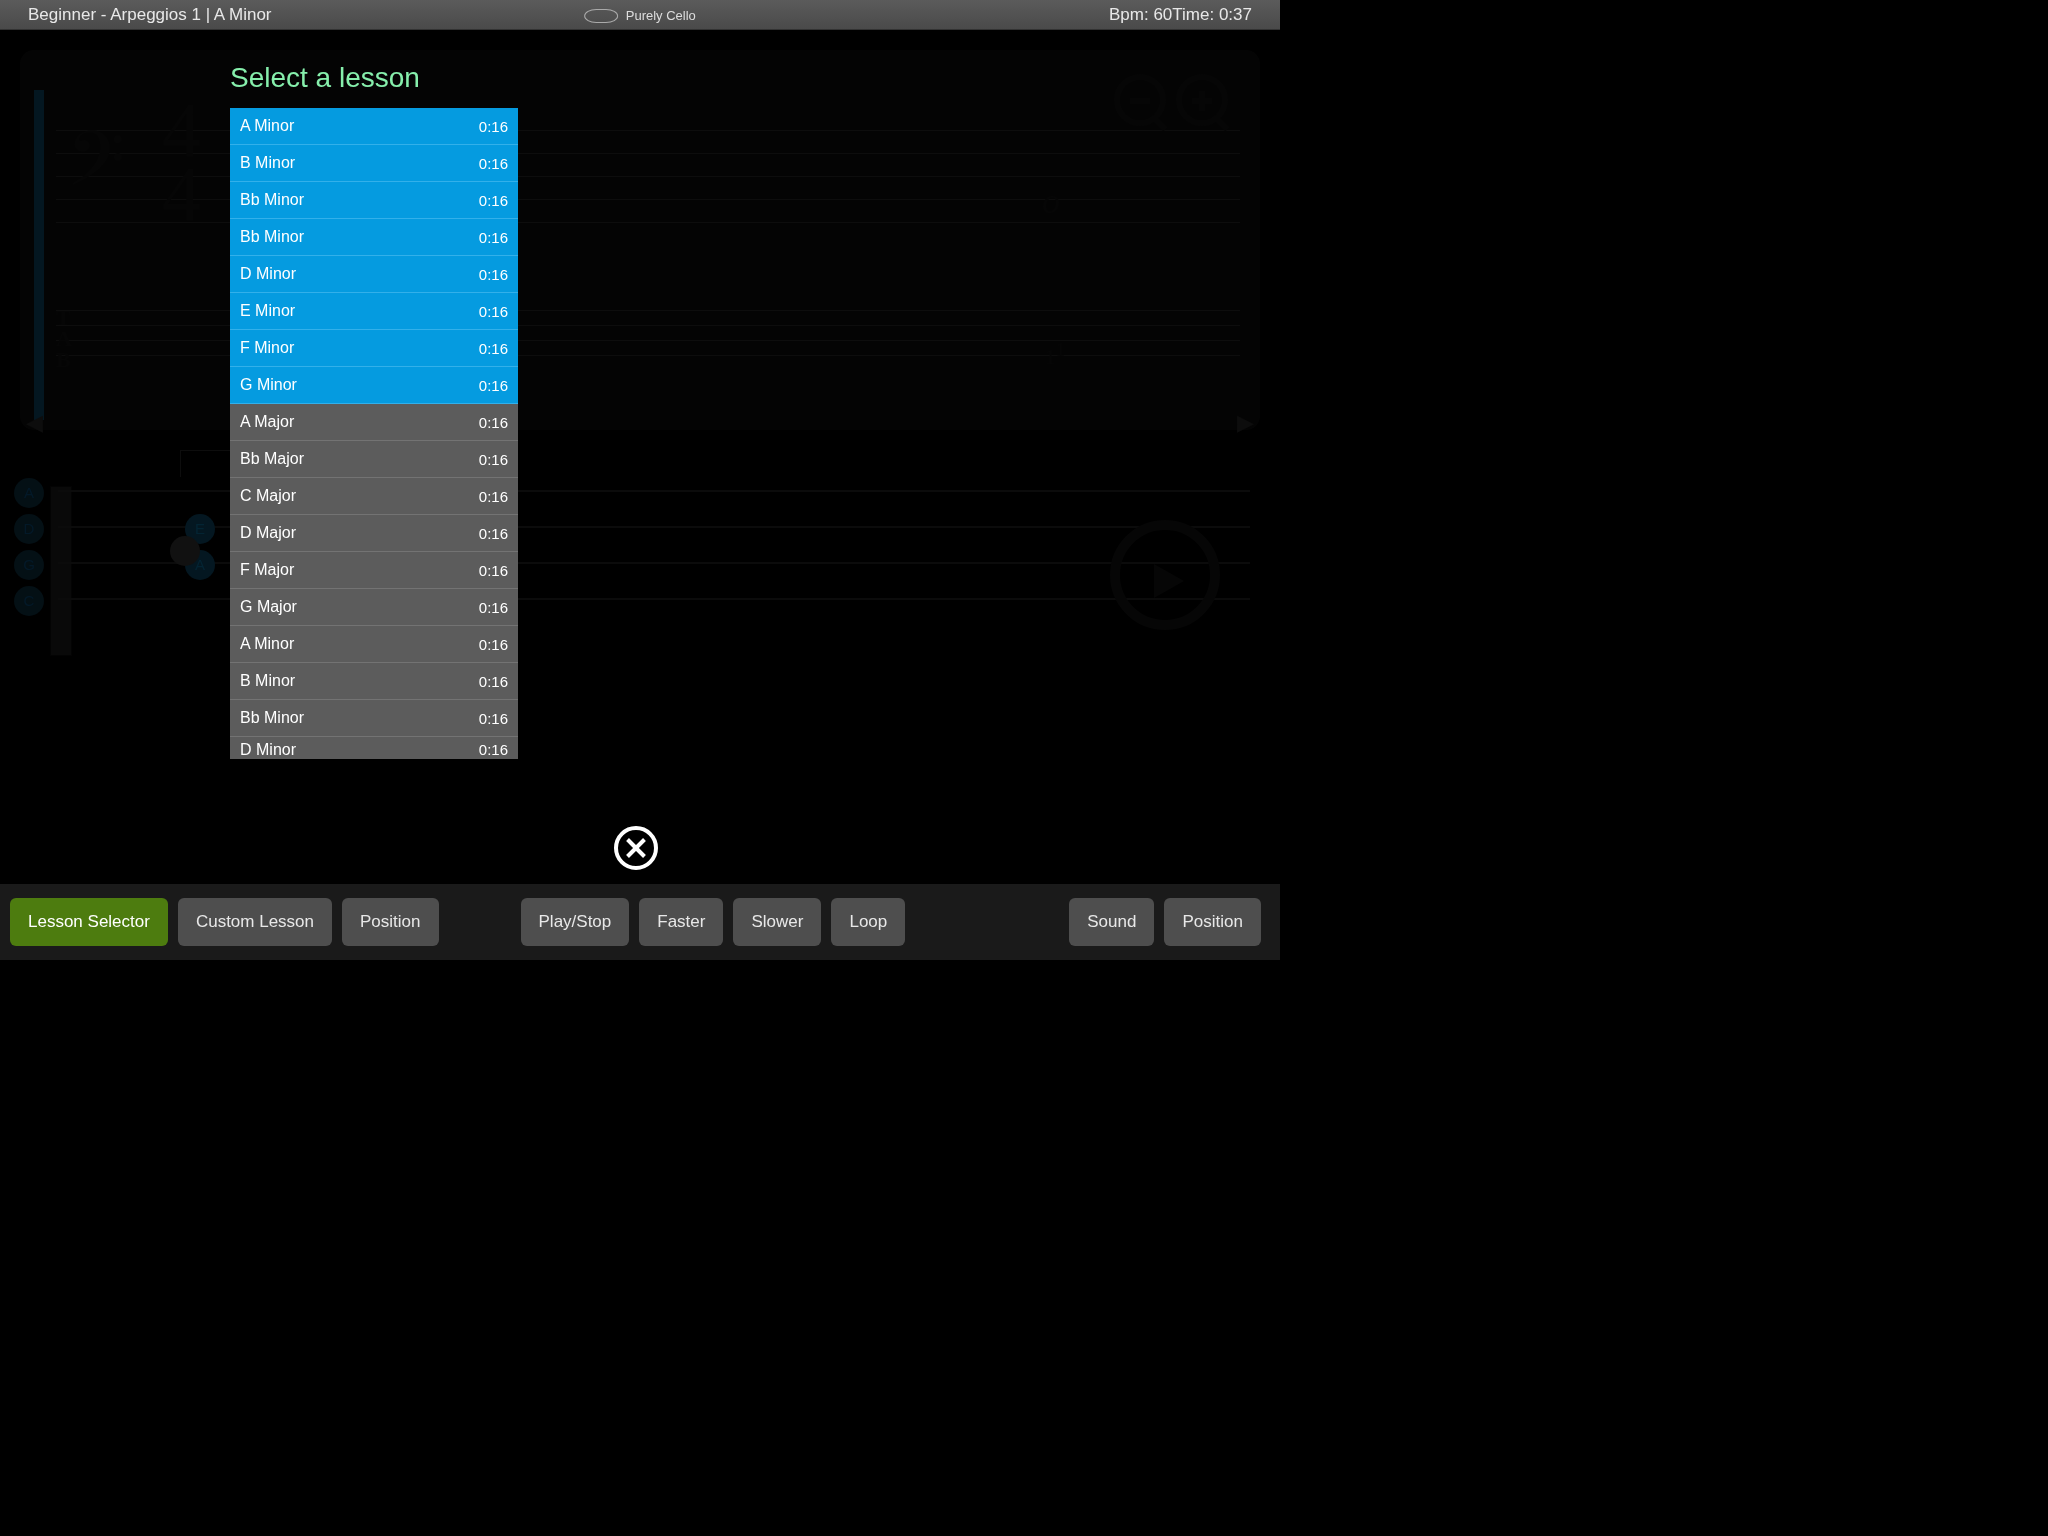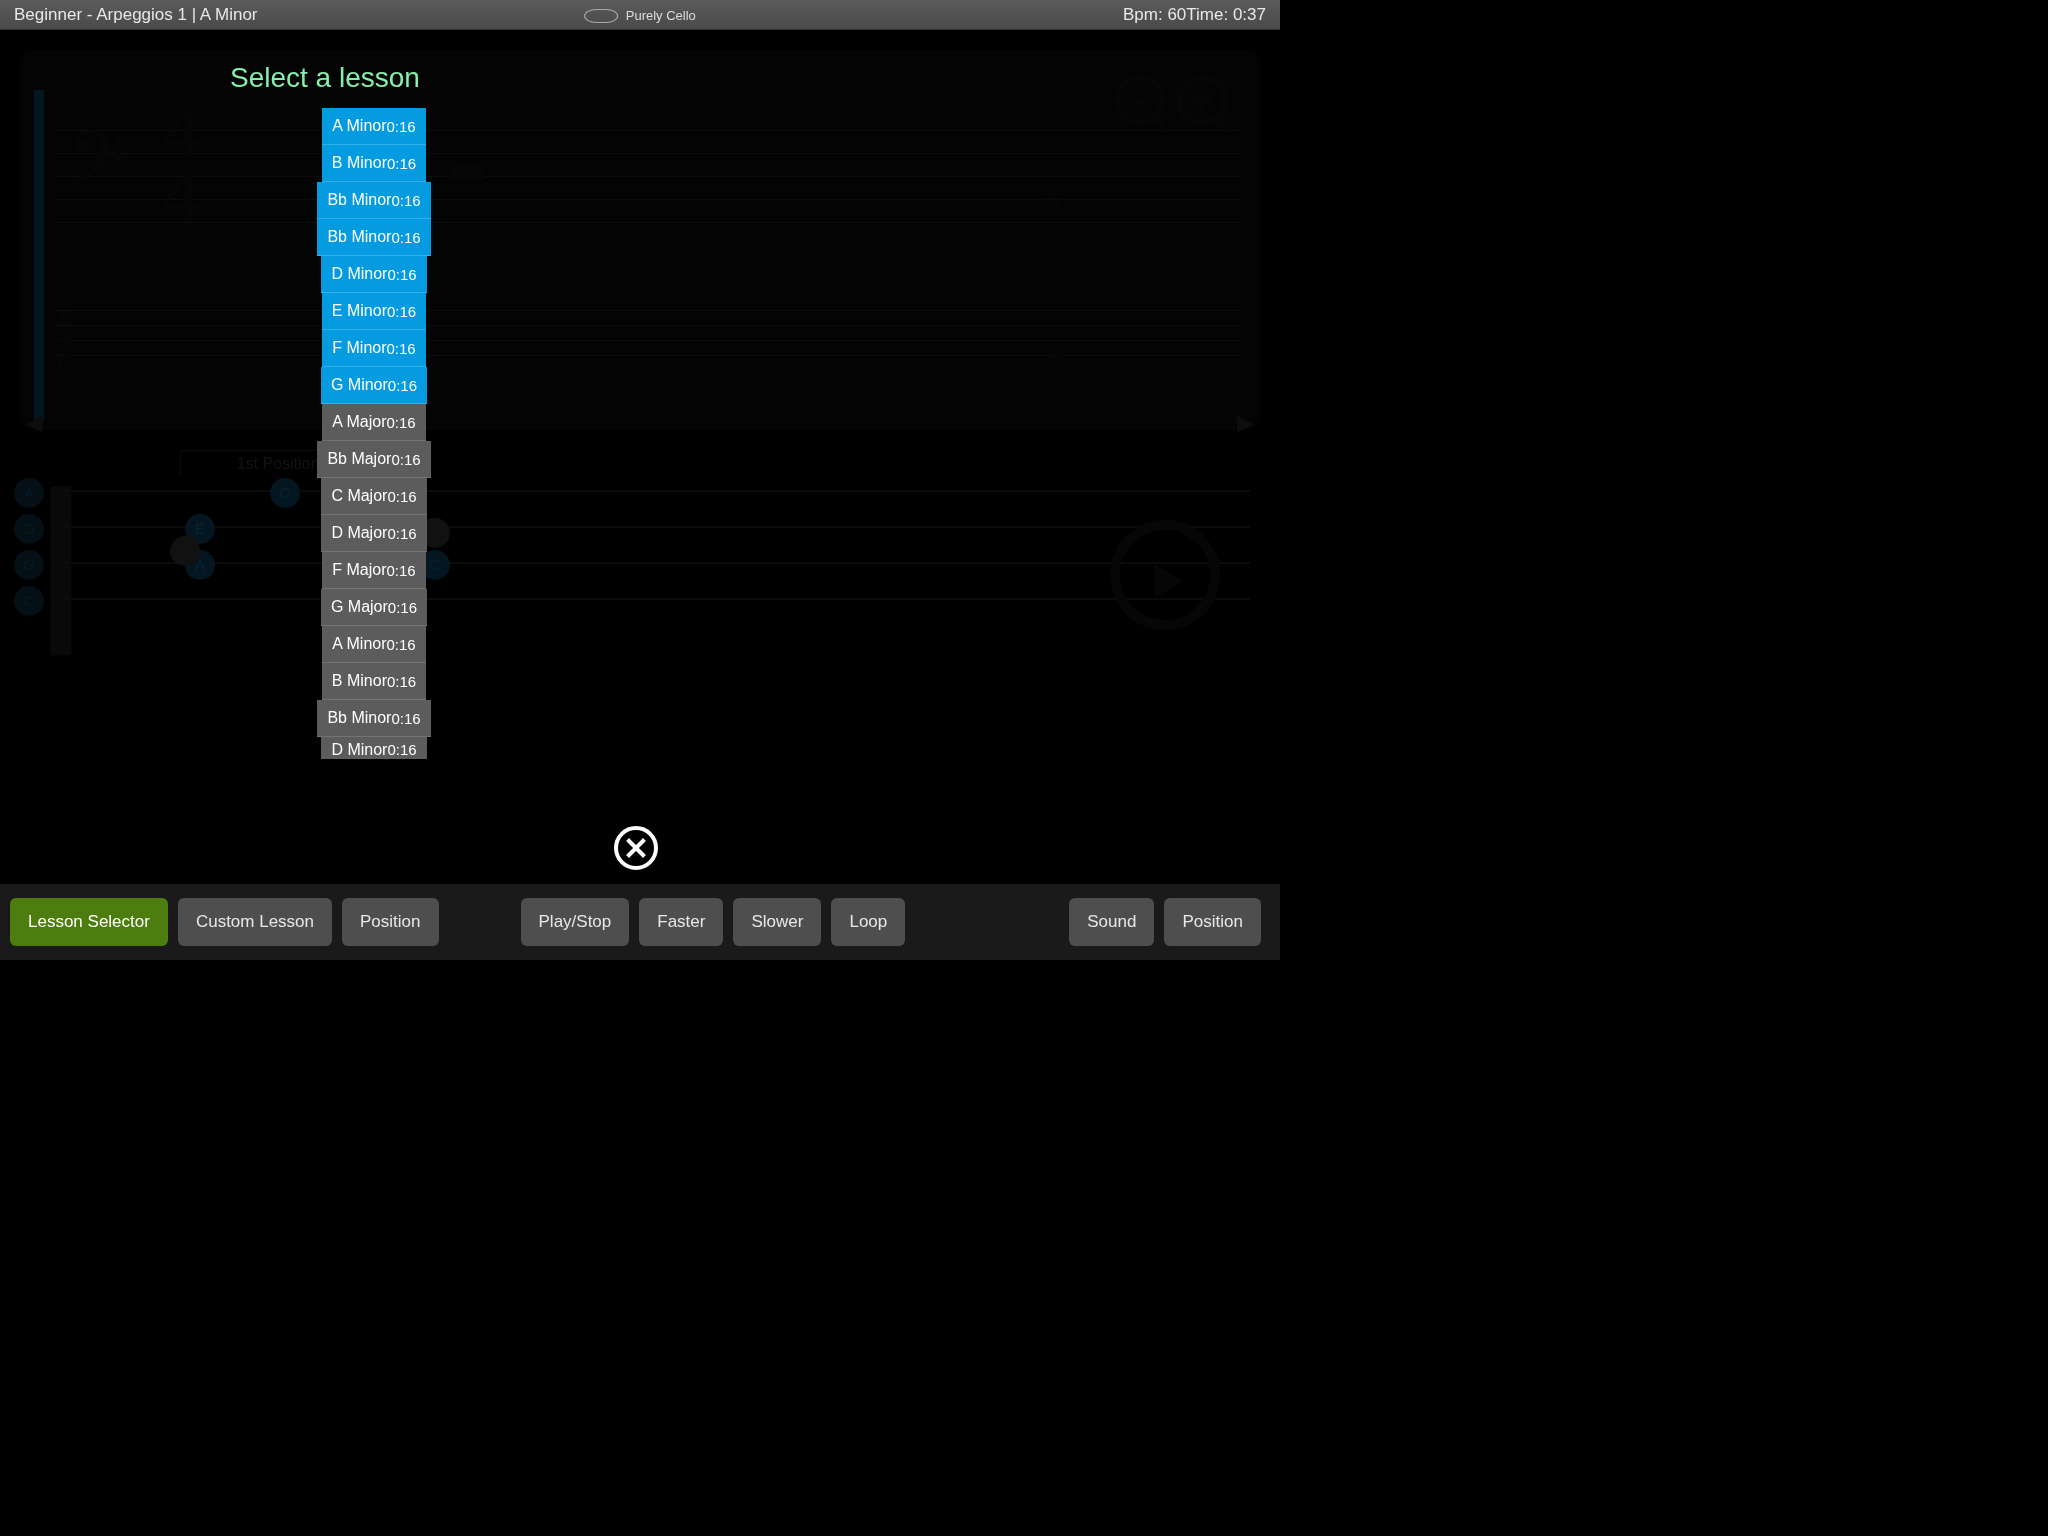--- a/index.html
+++ b/index.html
@@ -16,21 +16,21 @@
 
   
   .topbar {
     position: absolute;
     top: 0; left: 0; right: 0;
     height: 30px;
     background: linear-gradient(#5b5b5b, #4a4a4a);
     border-bottom: 1px solid #333;
     display: flex;
     align-items: center;
-    padding: 0 14px;
+    padding: 0 28px;
     font-size: 17px;
     color: #e8e8e8;
   }
   .topbar .left { flex: 0 0 auto; }
   .topbar .center { position: absolute; left: 50%; transform: translateX(-50%); font-size: 13px; color:#ddd;}
   .topbar .center .logo {
     display:inline-block; border:1px solid #aaa; border-radius:50%/70%;
     width:34px; height:14px; position:relative; top:3px; margin-right:4px;
   }
   .topbar .right { margin-left: auto; display:flex; }
@@ -88,21 +88,21 @@
     color:#fff;
   }
   .modal h1 { font-size:28px; font-weight:500; color:#86efac; margin-bottom:14px; }
   .modal .cols { display:flex; gap:6px; align-items:flex-start; }
   .cat-col { width:290px; display:flex; flex-direction:column; gap:0; }
   .cat {
     background:#5c5c5c; color:#fff; font-size:17px;
     padding:9px 10px; border:1px solid #8a8a8a;
   }
   .cat.active { background:#059be0; border-color:#059be0; }
-  .les-col { width:288px; display:flex; flex-direction:column;align-items:center; }
+  .les-col { width:288px; display:flex; flex-direction:column; }
   .les {
     display:flex; justify-content:space-between; align-items:center;
     background:#5c5c5c; color:#fff; font-size:16px;
     padding:9px 10px; border-bottom:1px solid #737373;
   }
   .les.active { background:#059be0; border-bottom-color:#33b0ea; }
   .les .dur{font-size:15px;}
   .les.cut{height:22px;overflow:hidden;padding-top:3px;padding-bottom:0;border-bottom:none;}
 
   .closebtn{

